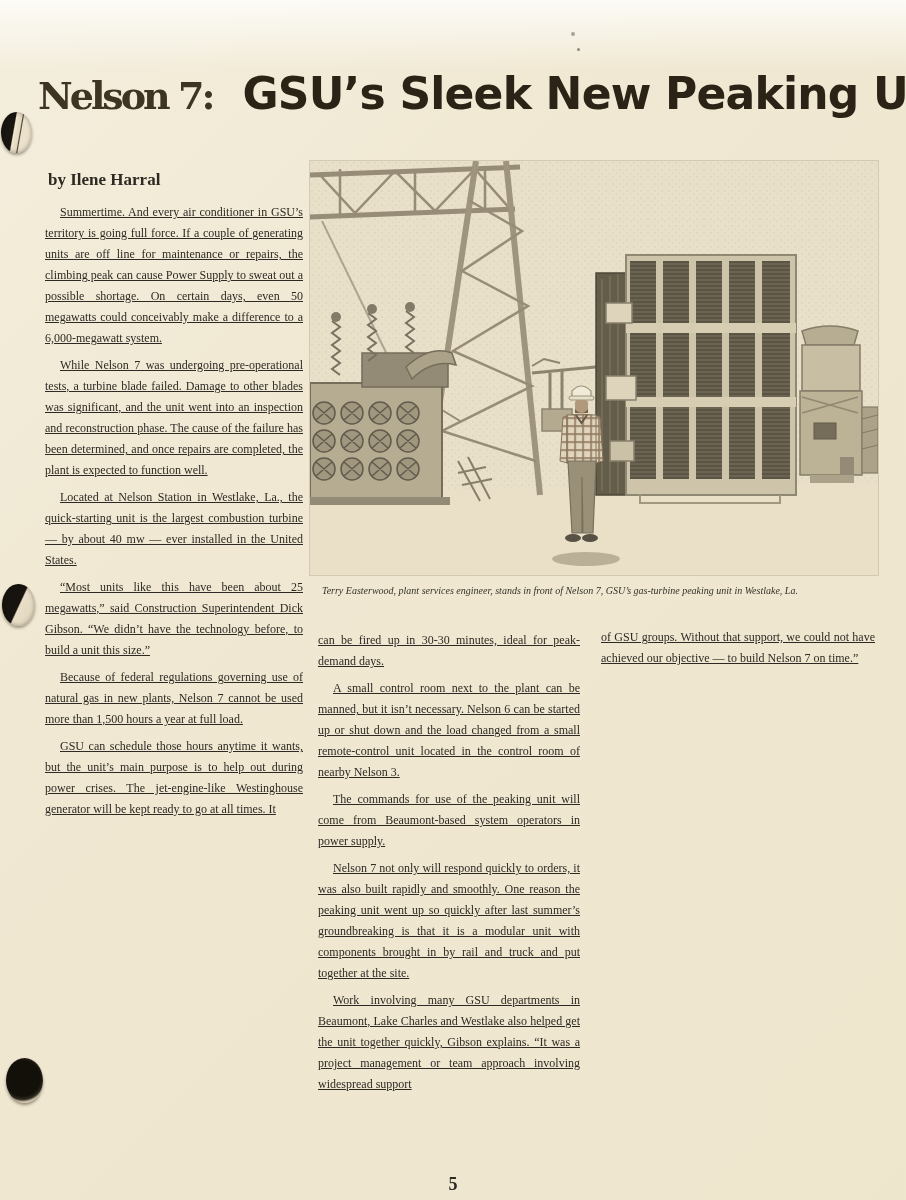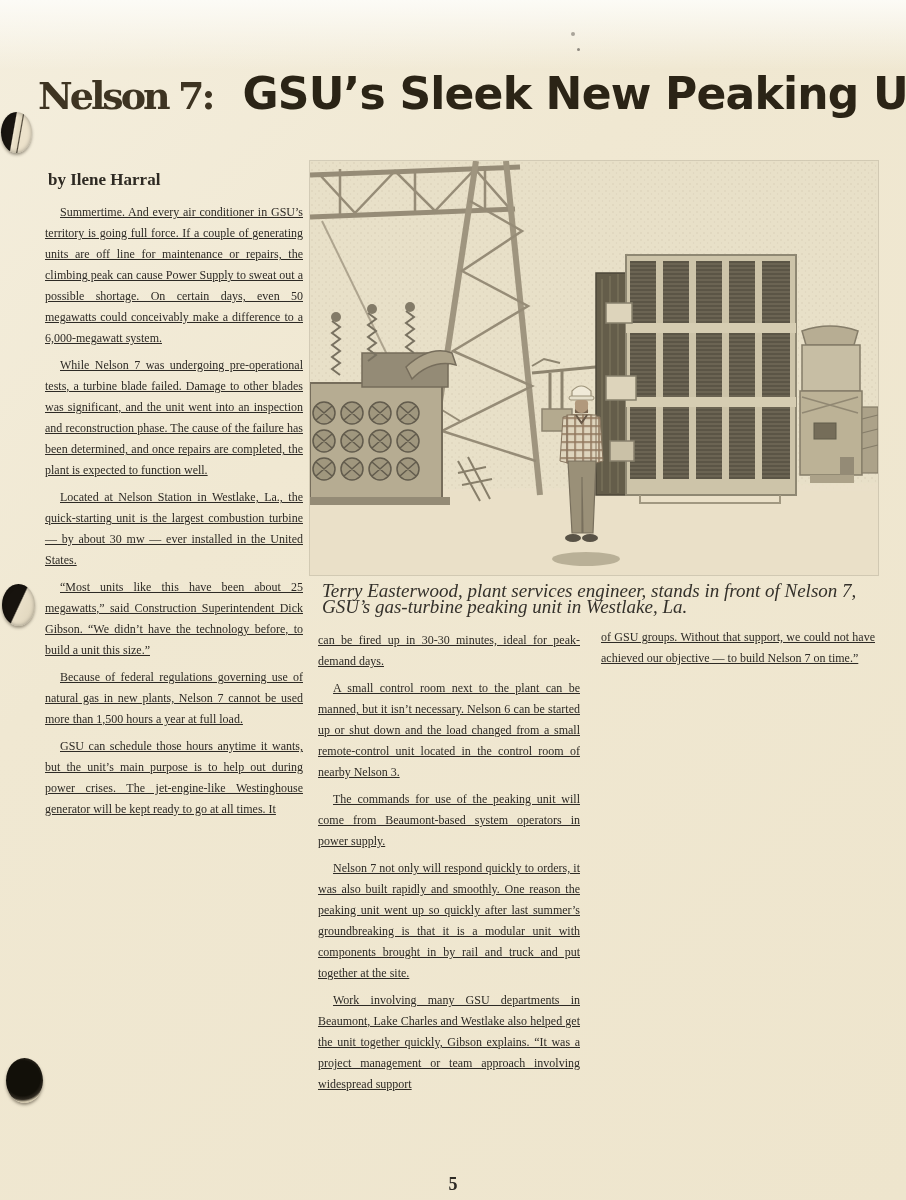--- a/index.html
+++ b/index.html
@@ -20,21 +20,21 @@
     color:#2b2416; letter-spacing:-0.8px;
   }
   .byline { position:absolute; left:48px; top:170px; font-size:17px; font-weight:700; color:#2e2a23; }
   .col { position:absolute; font-size:12px; line-height:21px; color:#2d2a25; text-align:justify;text-decoration:underline; }
   .col p { margin:0 0 6px 0; text-indent:15px; }
   .col p.noindent { text-indent:0; }
   .col-left  { left:45px;  top:202px; width:258px; }
   .col-mid   { left:318px; top:630px; width:262px; }
   .col-right { left:601px; top:627px; width:274px; }
   .photo-frame { position:absolute; left:310px; top:161px; width:568px; height:414px; box-shadow:0 0 0 1px rgba(120,110,90,.25); }
-  .caption { position:absolute; left:322px; top:583px; width:550px; font-style:italic; font-size:19px; line-height:16px; color:#34312b; }
+  .caption { position:absolute; left:322px; top:583px; width:550px; font-style:italic; font-size:10px; line-height:16px; color:#34312b; }
   .pageno { position:absolute; left:0; right:0; top:1174px; text-align:center; font-size:18px; font-weight:700; color:#2d2a25; }
   .hole { position:absolute; border-radius:50%; }
   .hole-1 { left:1px; top:112px; width:31px; height:41px;
     background:linear-gradient(100deg,#191510 40%,#efe5ce 43%,#e3d9c0 57%,#4d4537 60%,#ece2cb 63%);
     box-shadow:0 2px 3px rgba(60,50,35,.45), inset 0 0 4px rgba(0,0,0,.35); }
   .hole-2 { left:2px; top:584px; width:33px; height:42px;
     background:linear-gradient(115deg,#17130e 50%,#e9dfc8 53%,#ded4bb 100%);
     box-shadow:0 2px 3px rgba(60,50,35,.45), inset 0 0 4px rgba(0,0,0,.35); }
   .hole-3 { left:6px; top:1058px; width:37px; height:45px;
     background:radial-gradient(circle at 45% 45%, #121009 0 55%, #2e2920 66%, #cfc5ab 74%, #b4aa90 100%);
@@ -198,21 +198,21 @@
 
       <rect x="0" y="0" width="568" height="414" fill="#d8cdb0" opacity=".10"></rect>
     </svg>
   </div>
 
   <div class="caption">Terry Easterwood, plant services engineer, stands in front of Nelson 7, GSU’s gas-turbine peaking unit in Westlake, La.</div>
 
   <div class="col col-left">
     <p>Summertime. And every air conditioner in GSU’s territory is going full force. If a couple of generating units are off line for maintenance or repairs, the climbing peak can cause Power Supply to sweat out a possible shortage. On certain days, even 50 megawatts could conceivably make a difference to a 6,000-megawatt system.</p>
     <p>While Nelson 7 was undergoing pre-operational tests, a turbine blade failed. Damage to other blades was significant, and the unit went into an inspection and reconstruction phase. The cause of the failure has been determined, and once repairs are completed, the plant is expected to function well.</p>
-    <p>Located at Nelson Station in Westlake, La., the quick-starting unit is the largest combustion turbine — by about 30 mw — ever installed in the United States.</p>
+    <p>Located at Nelson Station in Westlake, La., the quick-starting unit is the largest combustion turbine — by about 40 mw — ever installed in the United States.</p>
     <p>“Most units like this have been about 25 megawatts,” said Construction Superintendent Dick Gibson. “We didn’t have the technology before, to build a unit this size.”</p>
     <p>Because of federal regulations governing use of natural gas in new plants, Nelson 7 cannot be used more than 1,500 hours a year at full load.</p>
     <p>GSU can schedule those hours anytime it wants, but the unit’s main purpose is to help out during power crises. The jet-engine-like Westinghouse generator will be kept ready to go at all times. It</p>
   </div>
 
   <div class="col col-mid">
     <p class="noindent">can be fired up in 30-30 minutes, ideal for peak-demand days.</p>
     <p>A small control room next to the plant can be manned, but it isn’t necessary. Nelson 6 can be started up or shut down and the load changed from a small remote-control unit located in the control room of nearby Nelson 3.</p>
     <p>The commands for use of the peaking unit will come from Beaumont-based system operators in power supply.</p>
     <p>Nelson 7 not only will respond quickly to orders, it was also built rapidly and smoothly. One reason the peaking unit went up so quickly after last summer’s groundbreaking is that it is a modular unit with components brought in by rail and truck and put together at the site.</p>

